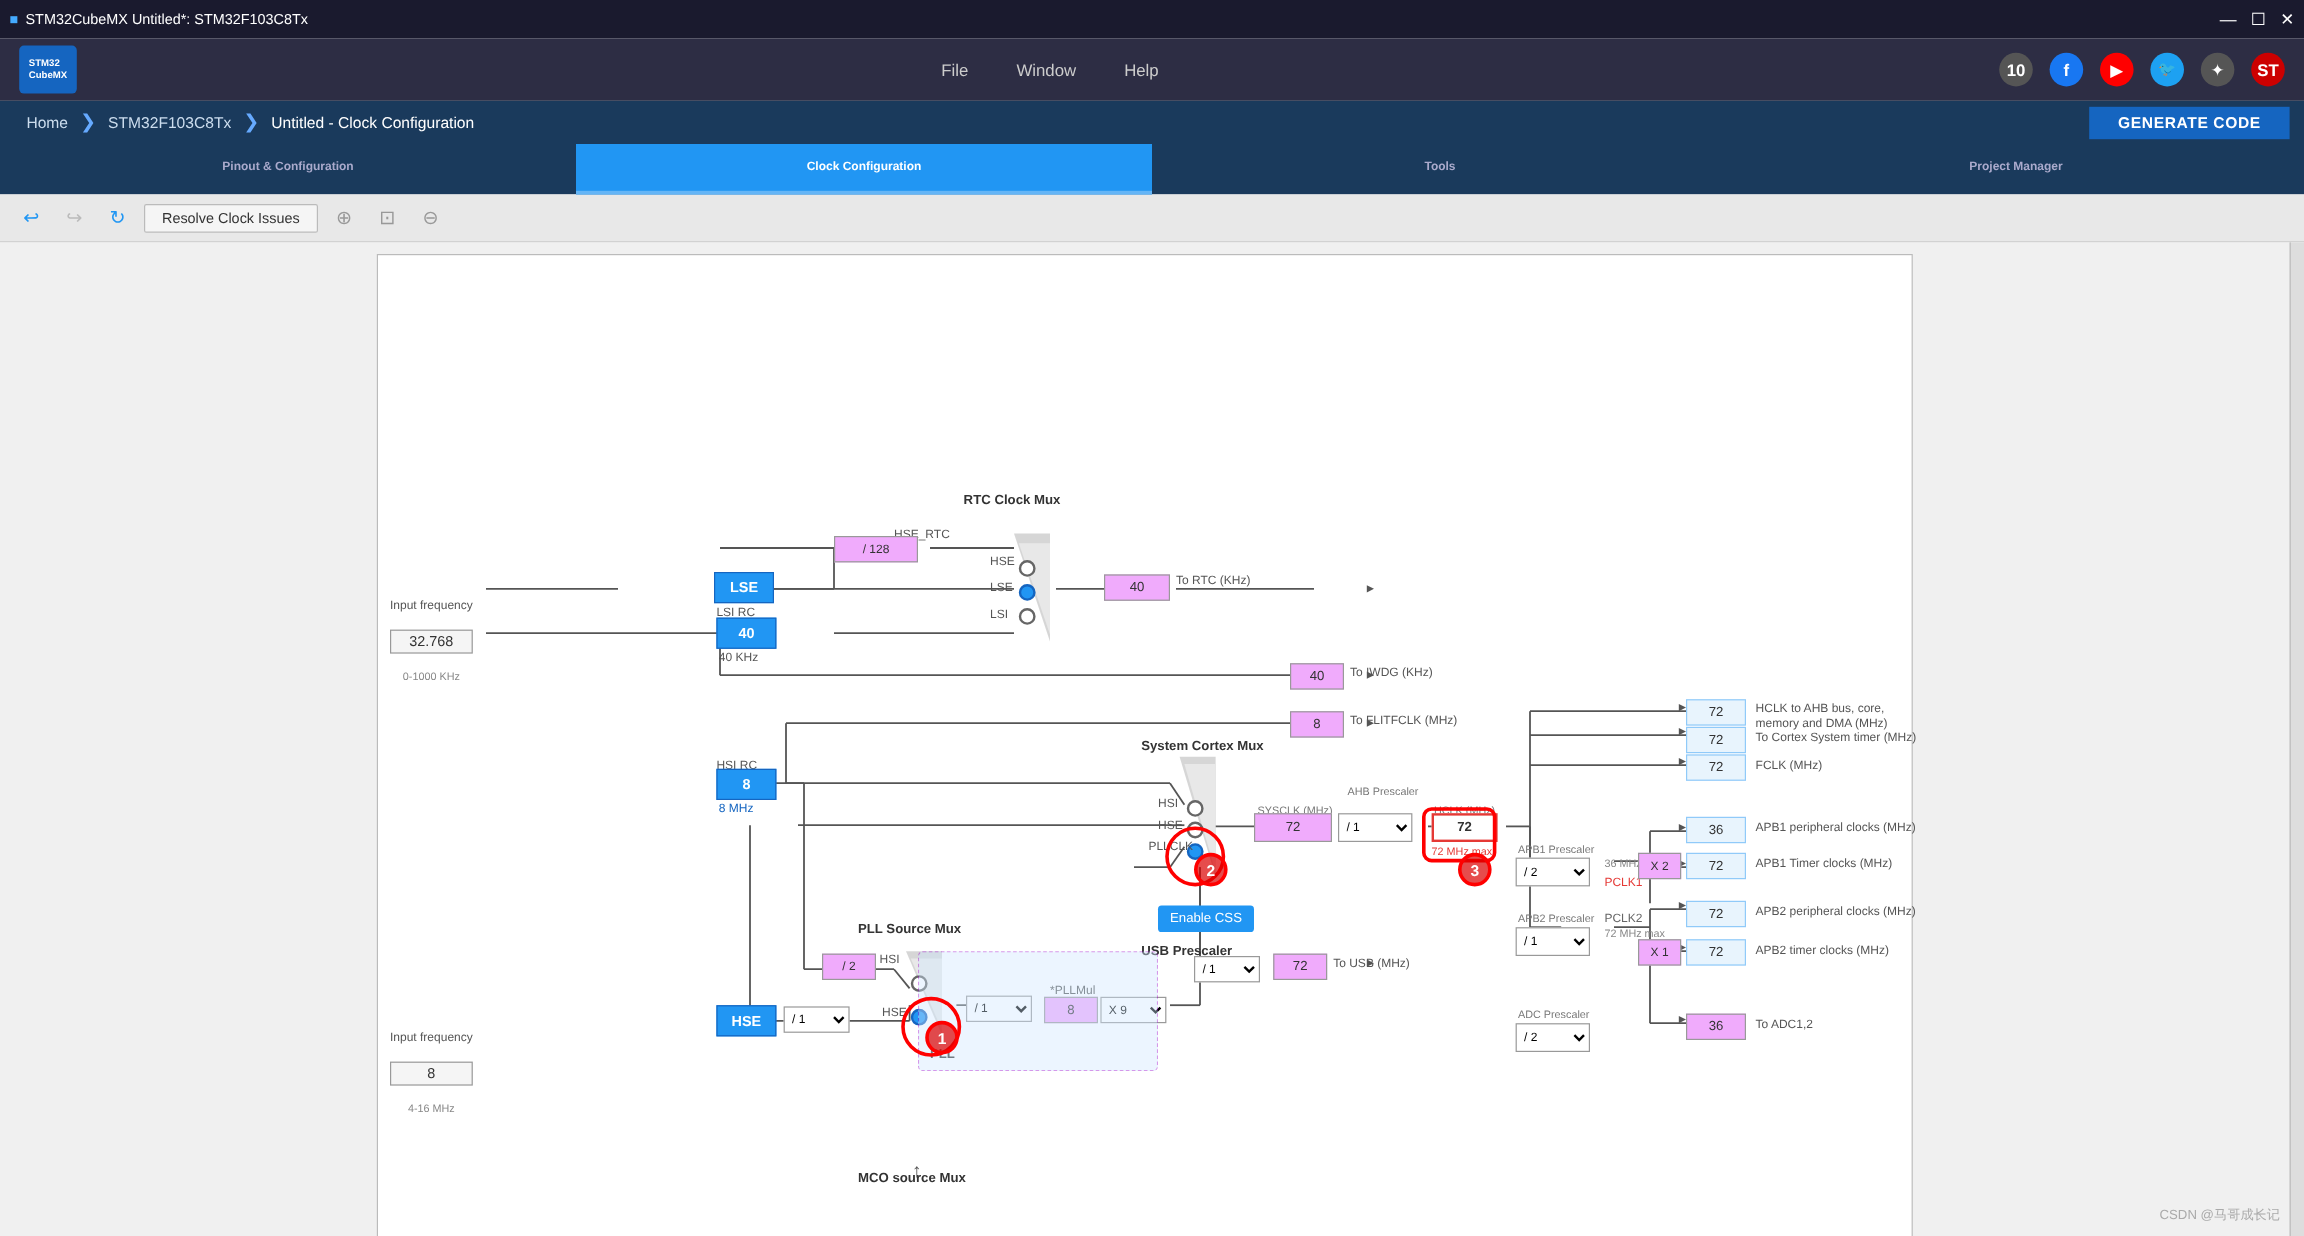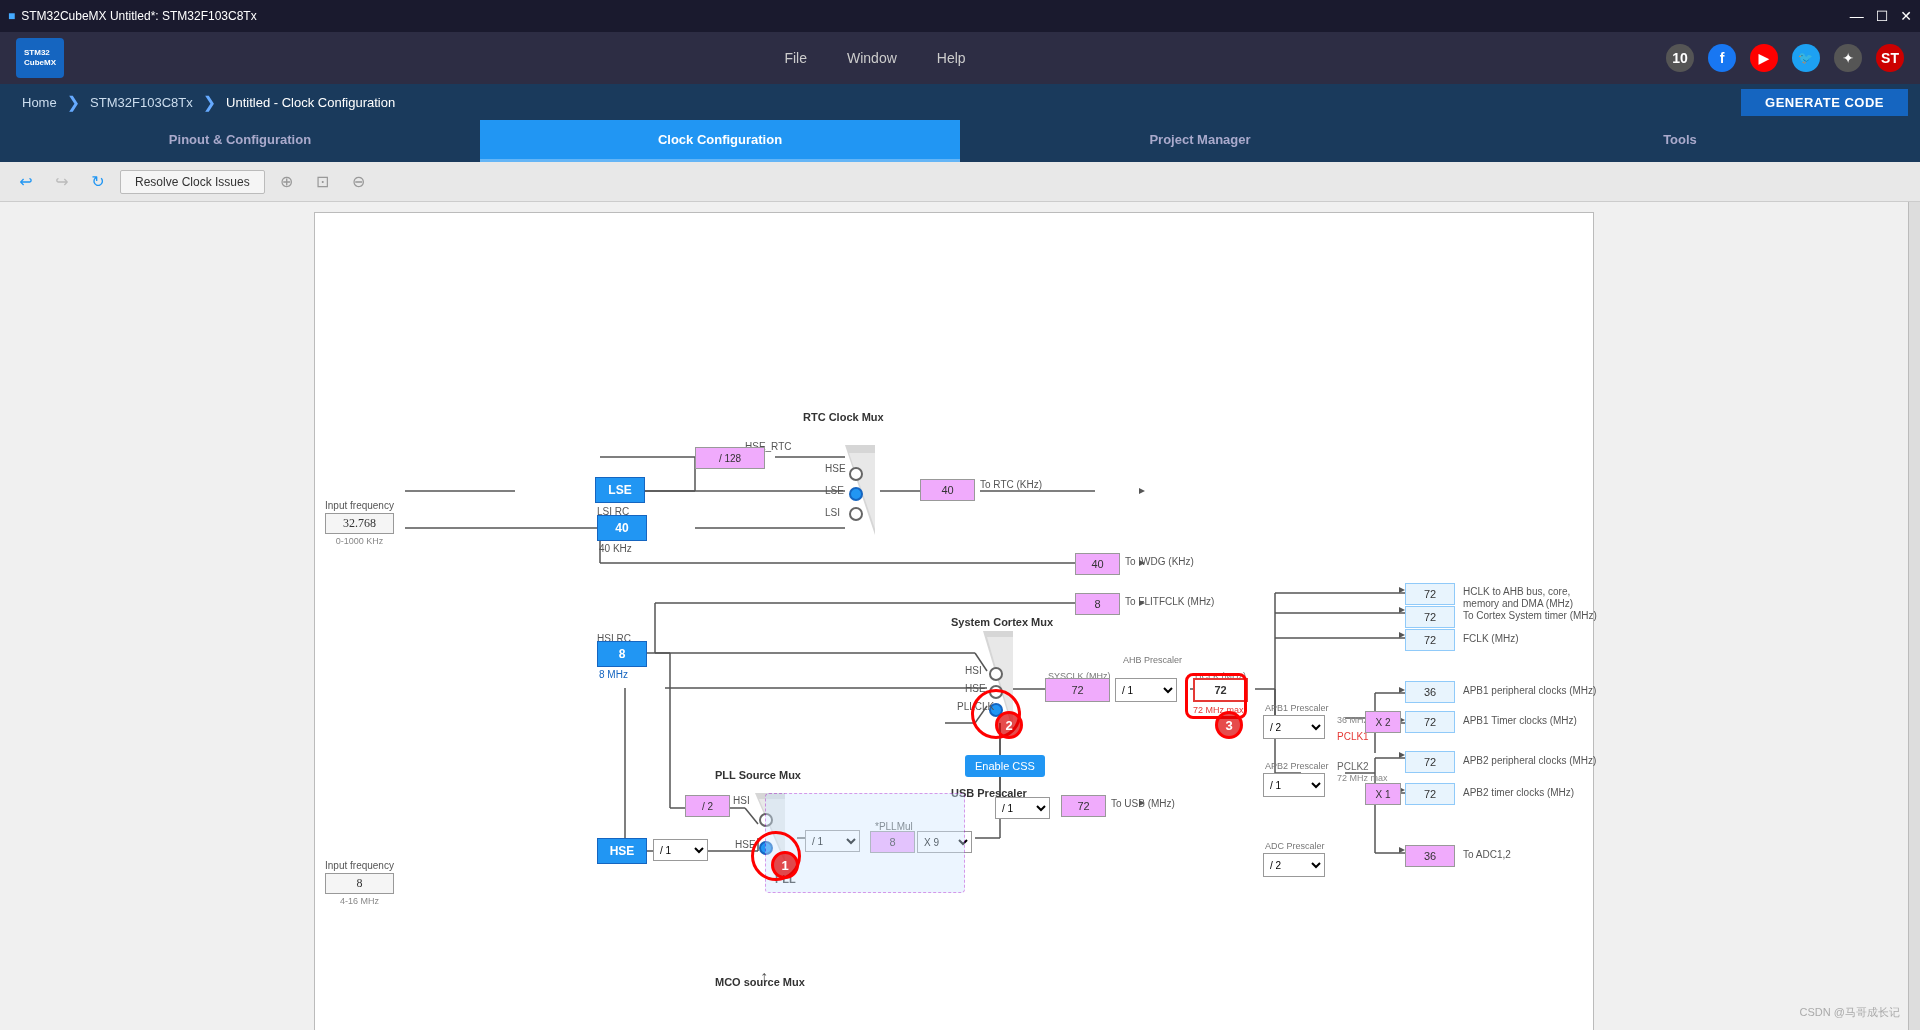--- a/index.html
+++ b/index.html
@@ -68,21 +68,21 @@
       background: #1a3a5c;
       height: 42px;
       display: flex;
       align-items: stretch;
     }
     .tab {
       flex: 1;
       display: flex;
       align-items: center;
       justify-content: center;
-      font-size: 13px;
+      font-size: 10px;
       font-weight: bold;
       cursor: pointer;
       color: #aac;
       border-bottom: 3px solid transparent;
     }
     .tab.active { background: #2196f3; color: white; border-bottom: 3px solid #64b5f6; }
 
     
     #toolbar {
       background: #e8e8e8;
@@ -229,21 +229,21 @@
       font-size: 11px;
       color: #aaa;
     }
 
     
     .input-freq-box {
       position: absolute;
       text-align: center;
     }
     .input-freq-box .label { font-size: 10px; color: #555; margin-top: 29px; }
-    .input-freq-box .value { border: 1px solid #999; background: #f5f5f5; padding: 2px 8px; font-size: 12px; color: #333; margin: 2px 0; font-family: Liberation Serif, serif; }
+    .input-freq-box .value { border: 1px solid #999; background: #f5f5f5; padding: 2px 8px; font-size: 12px; color: #333; margin: 14px 0; }
     .input-freq-box .range { font-size: 9px; color: #888; text-align: center; }
 
   </style>
 </head>
 <body>
 
 <div id="titlebar">
   <div class="title">
     <span style="color:#4af;font-weight:bold;">■</span>
     <span>STM32CubeMX Untitled*: STM32F103C8Tx</span>
@@ -279,22 +279,22 @@
   <span class="breadcrumb-sep">❯</span>
   <span class="breadcrumb-item">STM32F103C8Tx</span>
   <span class="breadcrumb-sep">❯</span>
   <span class="breadcrumb-active">Untitled - Clock Configuration</span>
   <button id="generate-code-btn">GENERATE CODE</button>
 </div>
 
 <div id="tabbar">
   <div class="tab">Pinout &amp; Configuration</div>
   <div class="tab active">Clock Configuration</div>
+  <div class="tab">Tools</div>
   <div class="tab">Project Manager</div>
-  <div class="tab">Tools</div>
 </div>
 
 <div id="toolbar">
   <button class="tool-btn" title="Undo">↩</button>
   <button class="tool-btn disabled" title="Redo">↪</button>
   <button class="tool-btn" title="Refresh">↻</button>
   <button id="resolve-btn">Resolve Clock Issues</button>
   <button class="tool-btn" title="Zoom In" style="color:#999;">⊕</button>
   <button class="tool-btn" title="Fit" style="color:#999;">⊡</button>
   <button class="tool-btn" title="Zoom Out" style="color:#999;">⊖</button>

